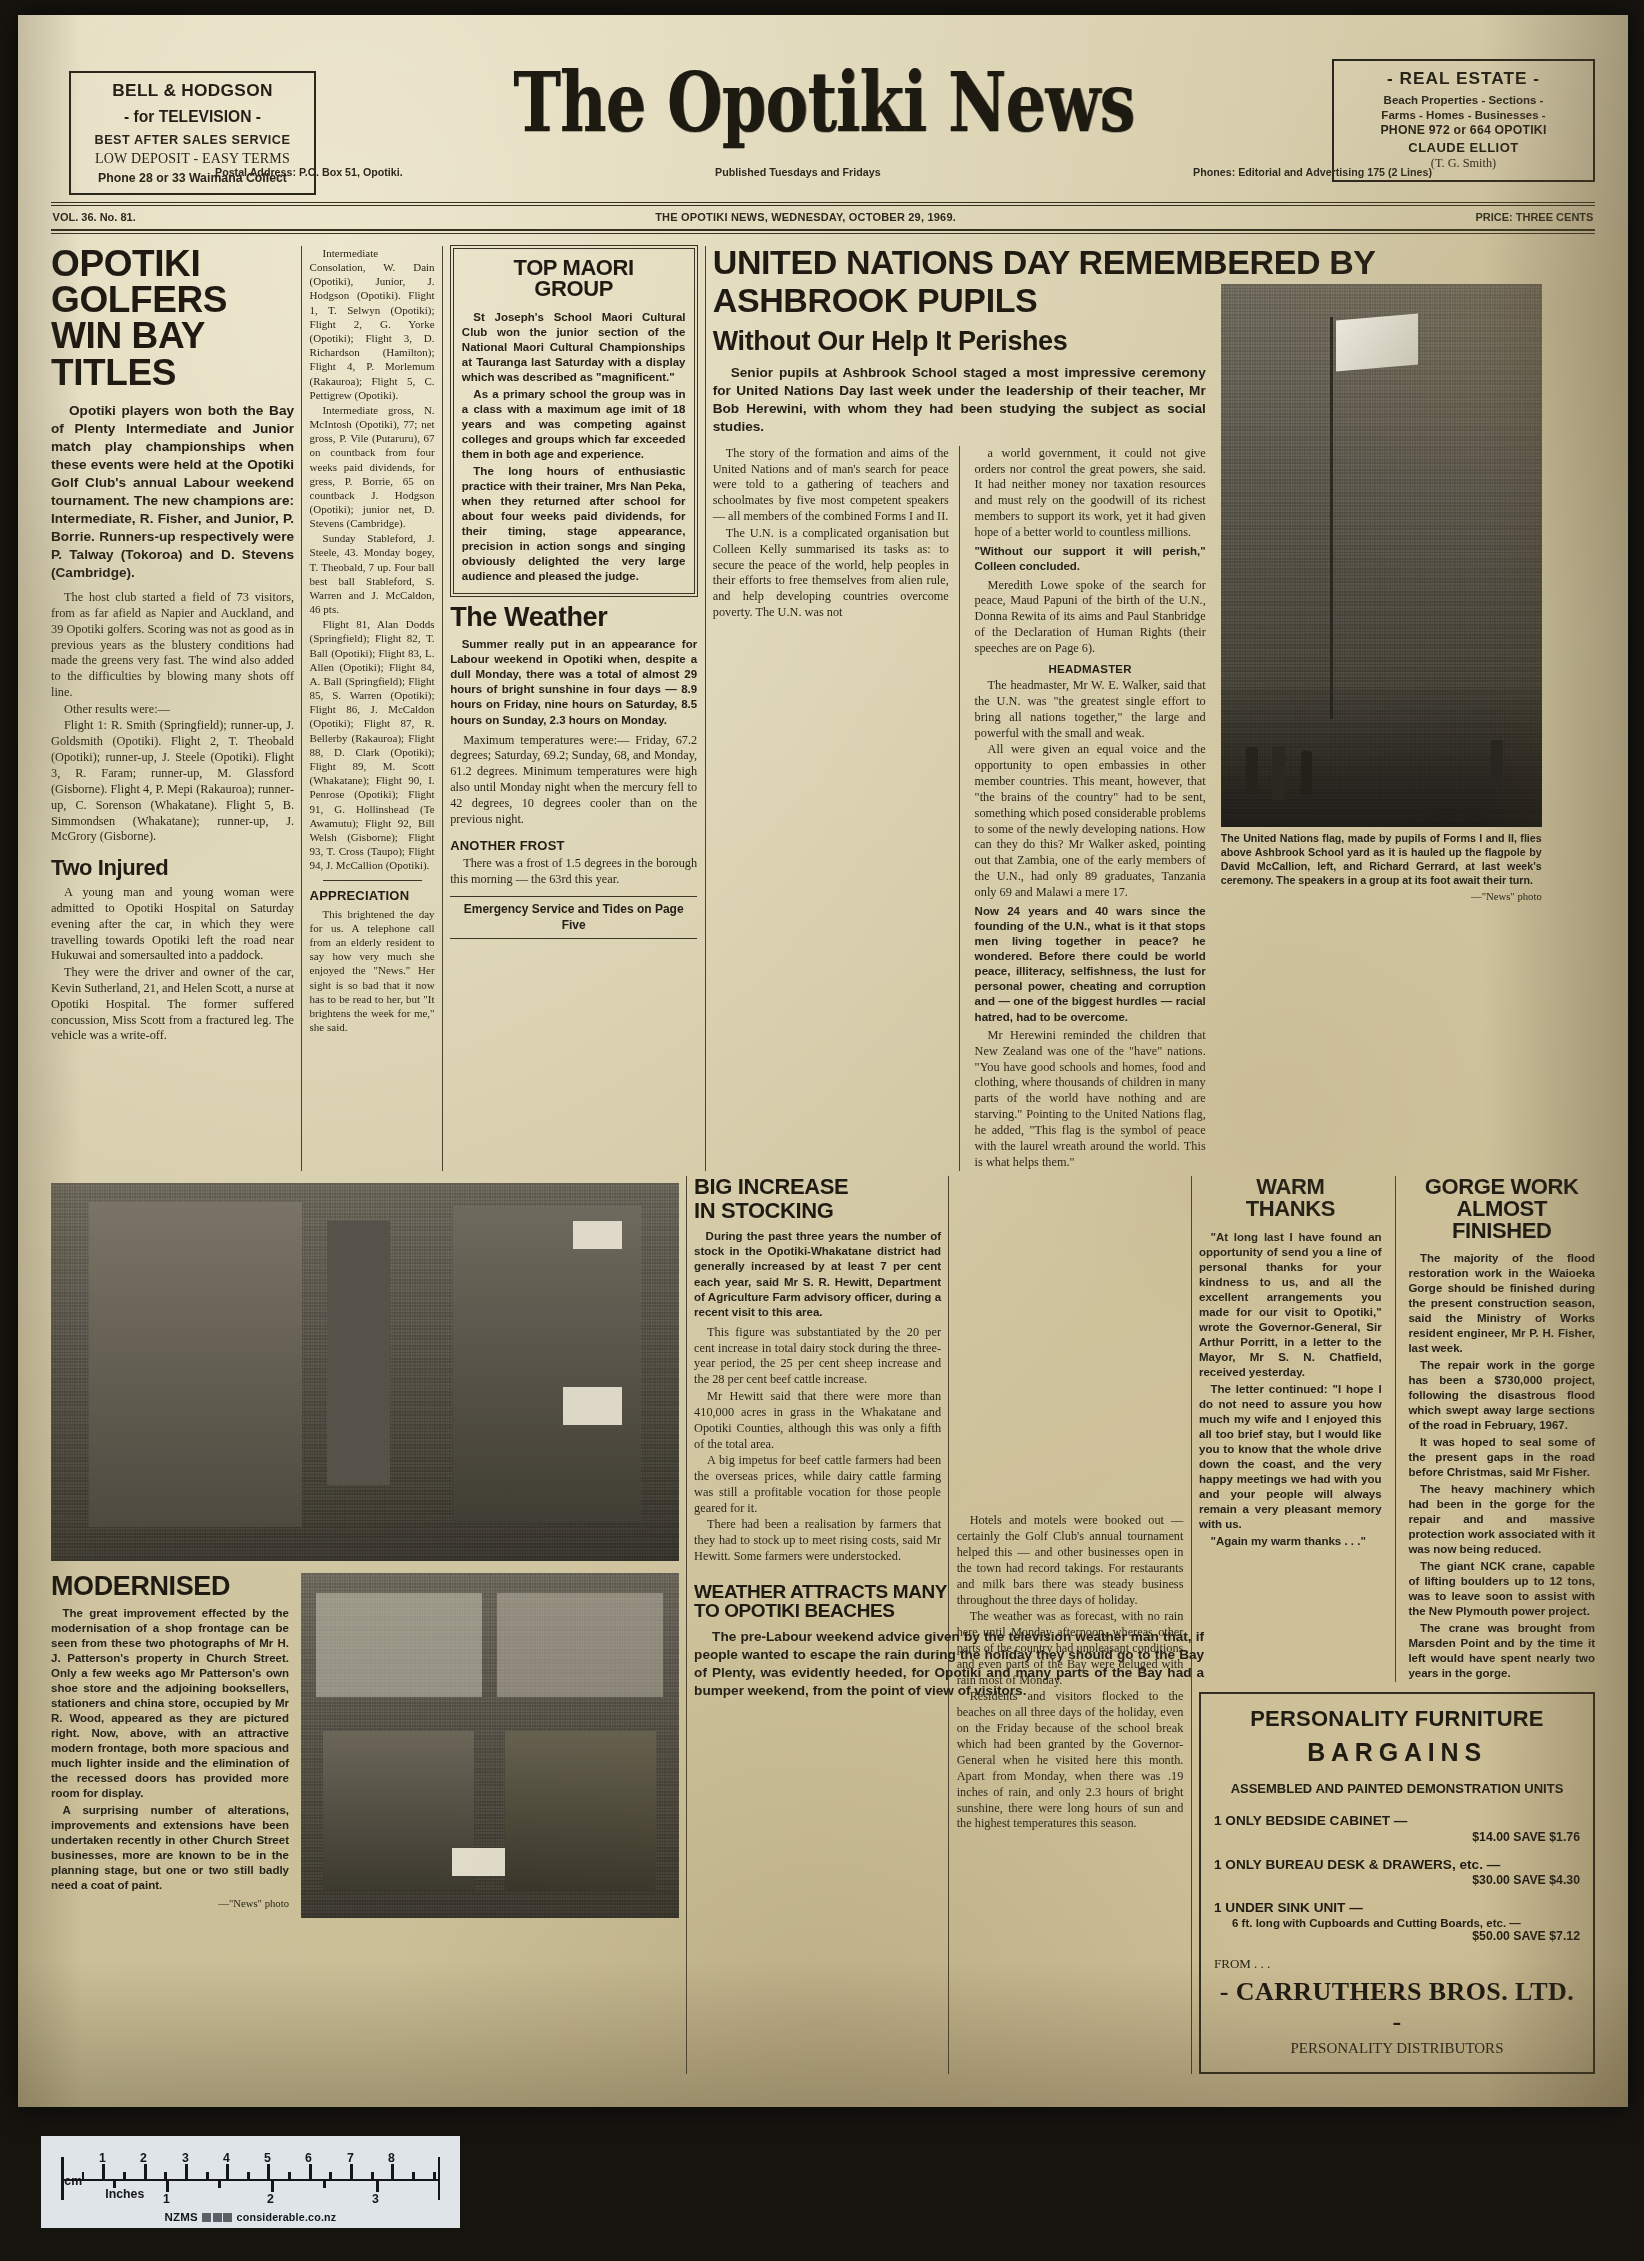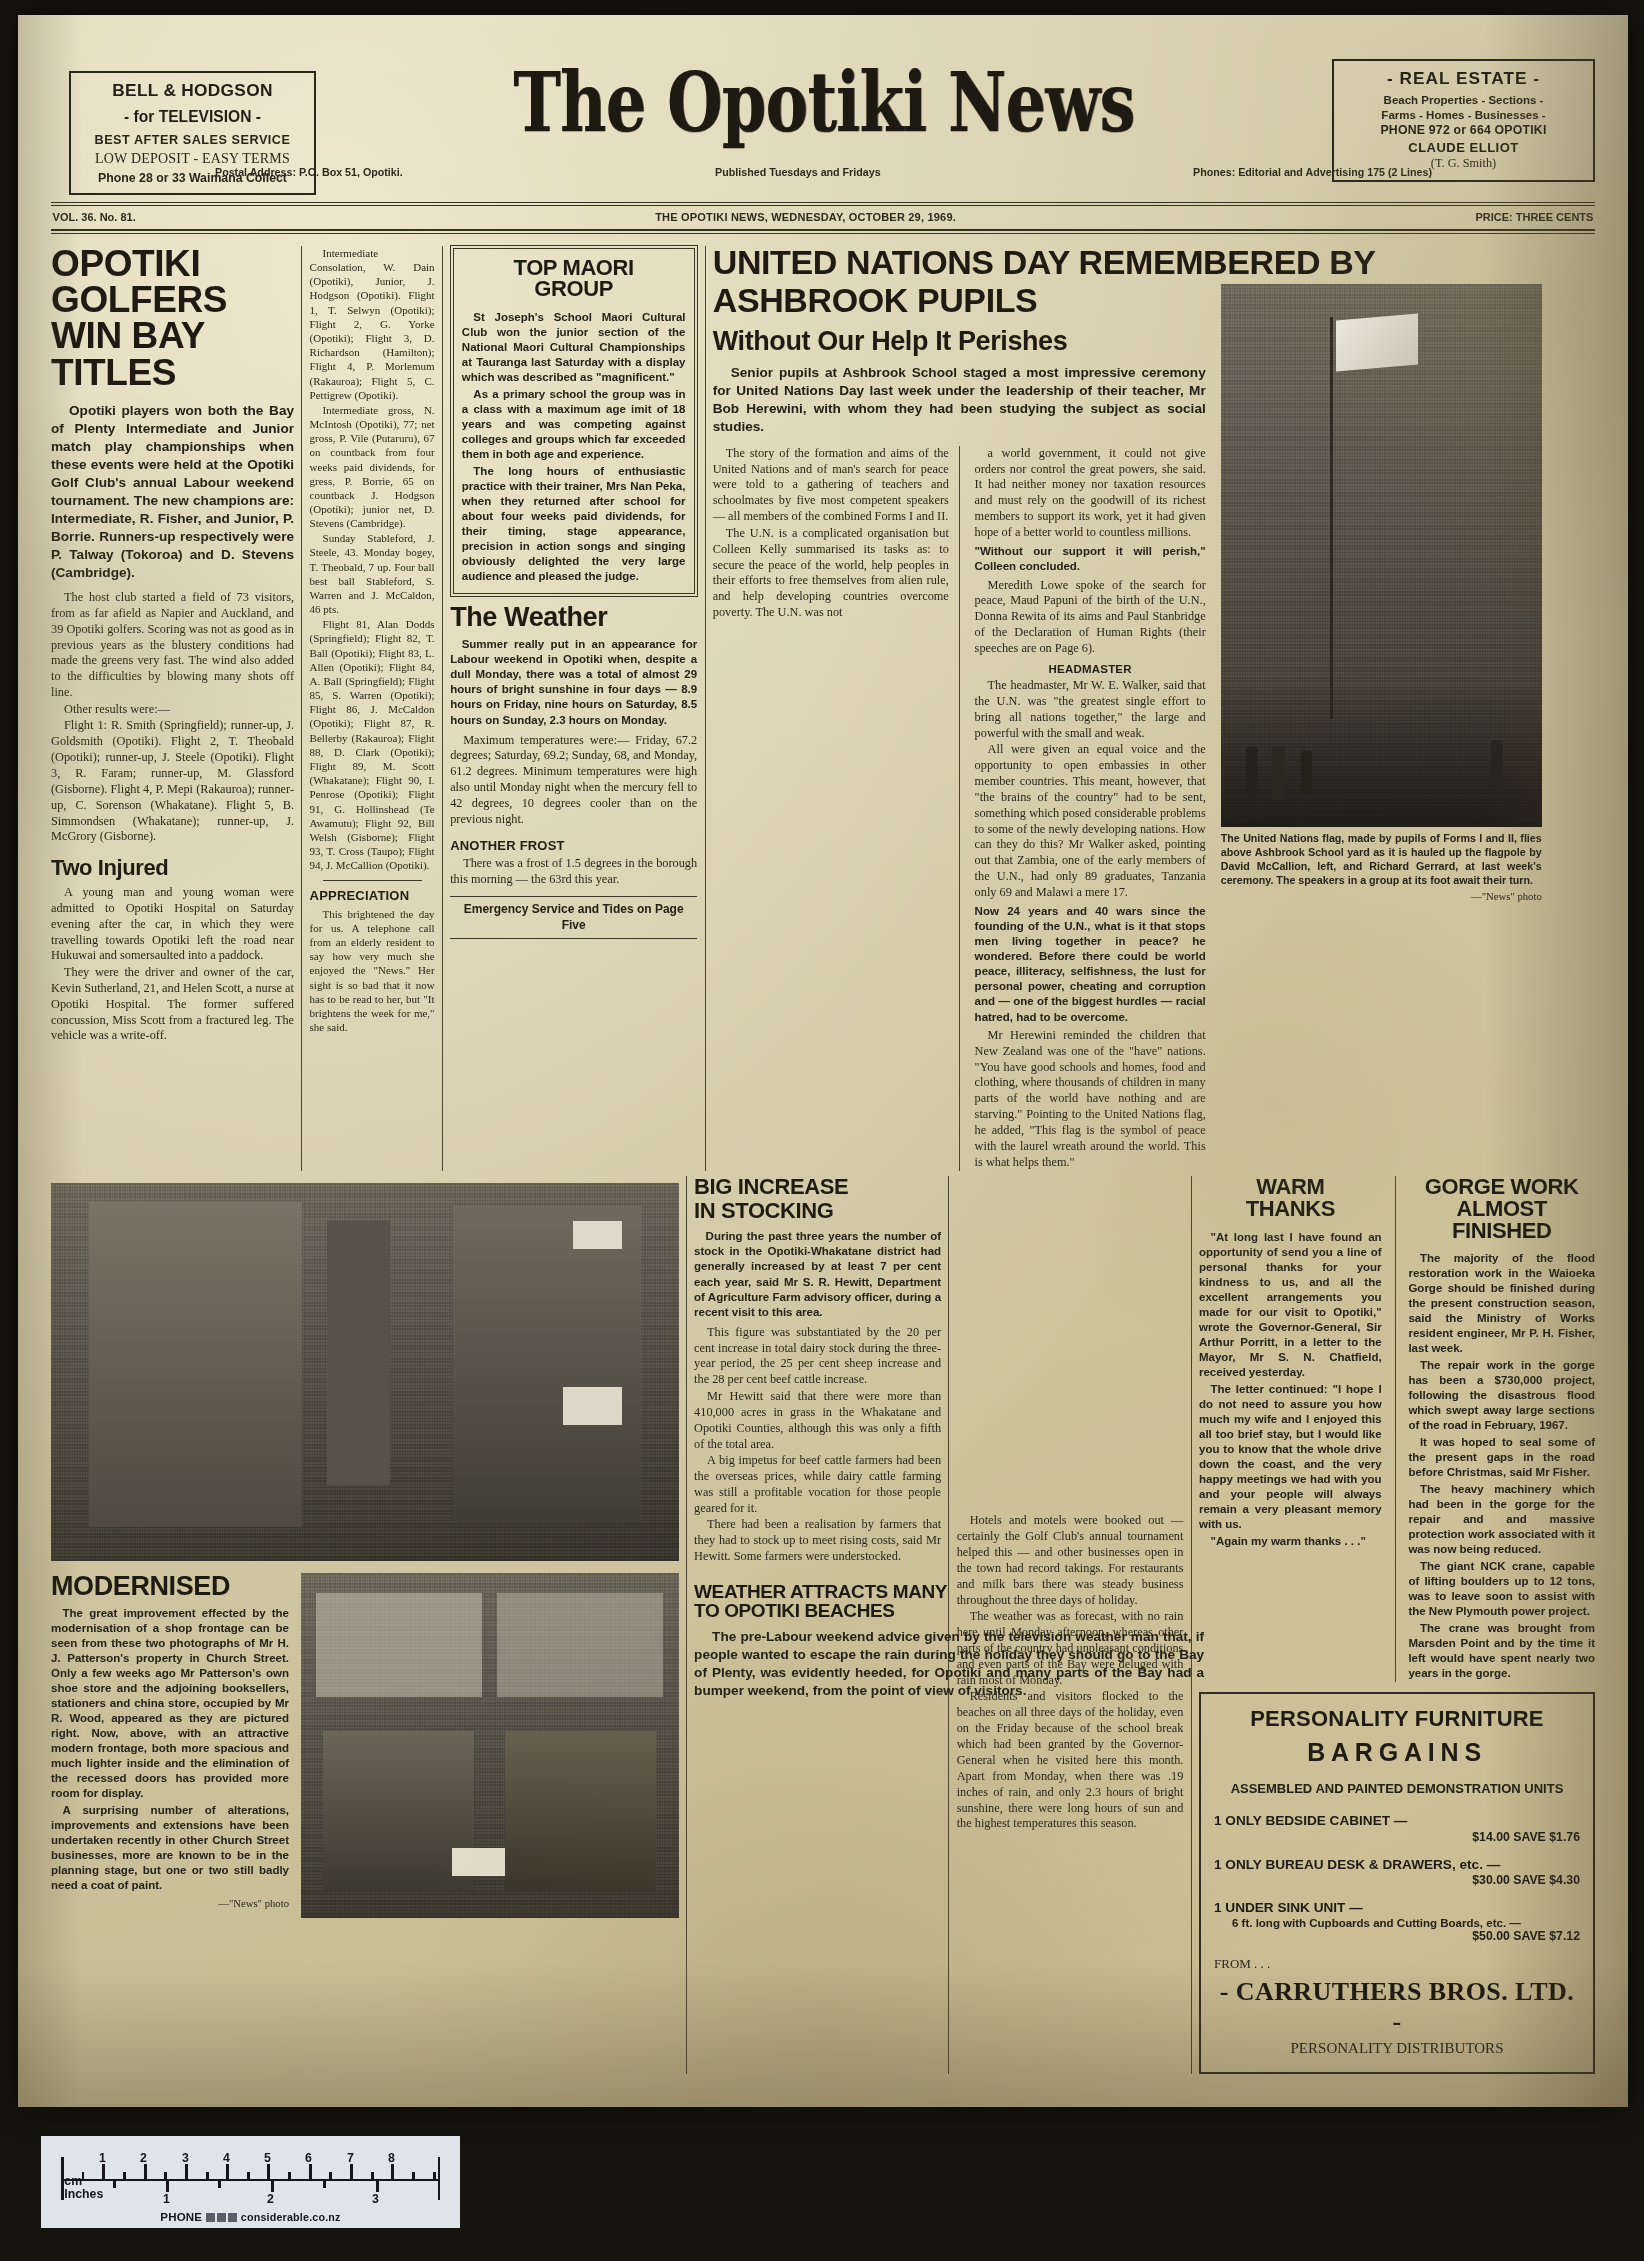--- a/index.html
+++ b/index.html
@@ -518,21 +518,21 @@
 
   </div>
 </div>
 
 <div id="scalebar">
   <div class="ruler">
     <div class="axis"></div>
     <div class="cap" style="left:0;"></div>
     <div class="cap" style="right:0;"></div>
     <div class="unit" style="left:3.3px;top:16.4px;">cm</div>
-    <div class="unit" style="left:3.3px;top:30px;">Inches</div>
+    <div class="unit" style="left:3.3px;top:30px;padding-left:41px;">Inches</div>
     <div id="cm-ticks">
           <div class="tick" style="left: 41px; top: 6.6px; height: 17.3px;"></div>
           <div class="tick" style="left: 20.6px; top: 15px; height: 9px;"></div>
           <div class="lbl" style="left: 38px; top: -6.6px;">1</div>
           <div class="tick" style="left: 83px; top: 6.6px; height: 17.3px;"></div>
           <div class="tick" style="left: 62px; top: 15px; height: 9px;"></div>
           <div class="lbl" style="left: 79px; top: -6.6px;">2</div>
           <div class="tick" style="left: 124px; top: 6.6px; height: 17.3px;"></div>
           <div class="tick" style="left: 103px; top: 15px; height: 9px;"></div>
           <div class="lbl" style="left: 121px; top: -6.6px;">3</div>
@@ -560,20 +560,20 @@
           <div class="lbl" style="left: 102px; top: 35px;">1</div>
           <div class="tick" style="left: 210px; top: 22px; height: 13px;"></div>
           <div class="tick" style="left: 157px; top: 22px; height: 8.2px;"></div>
           <div class="lbl" style="left: 206px; top: 35px;">2</div>
           <div class="tick" style="left: 315px; top: 22px; height: 13px;"></div>
           <div class="tick" style="left: 262px; top: 22px; height: 8.2px;"></div>
           <div class="lbl" style="left: 311px; top: 35px;">3</div>
         </div>
   </div>
   <div class="brand">
-    <span>PHONE</span>
+    <span>NZMS</span>
     <span class="sq"></span><span class="sq"></span><span class="sq"></span>
     <span class="url">considerable.co.nz</span>
   </div>
 </div>
 
 </div>
 
 
 </body></html>

